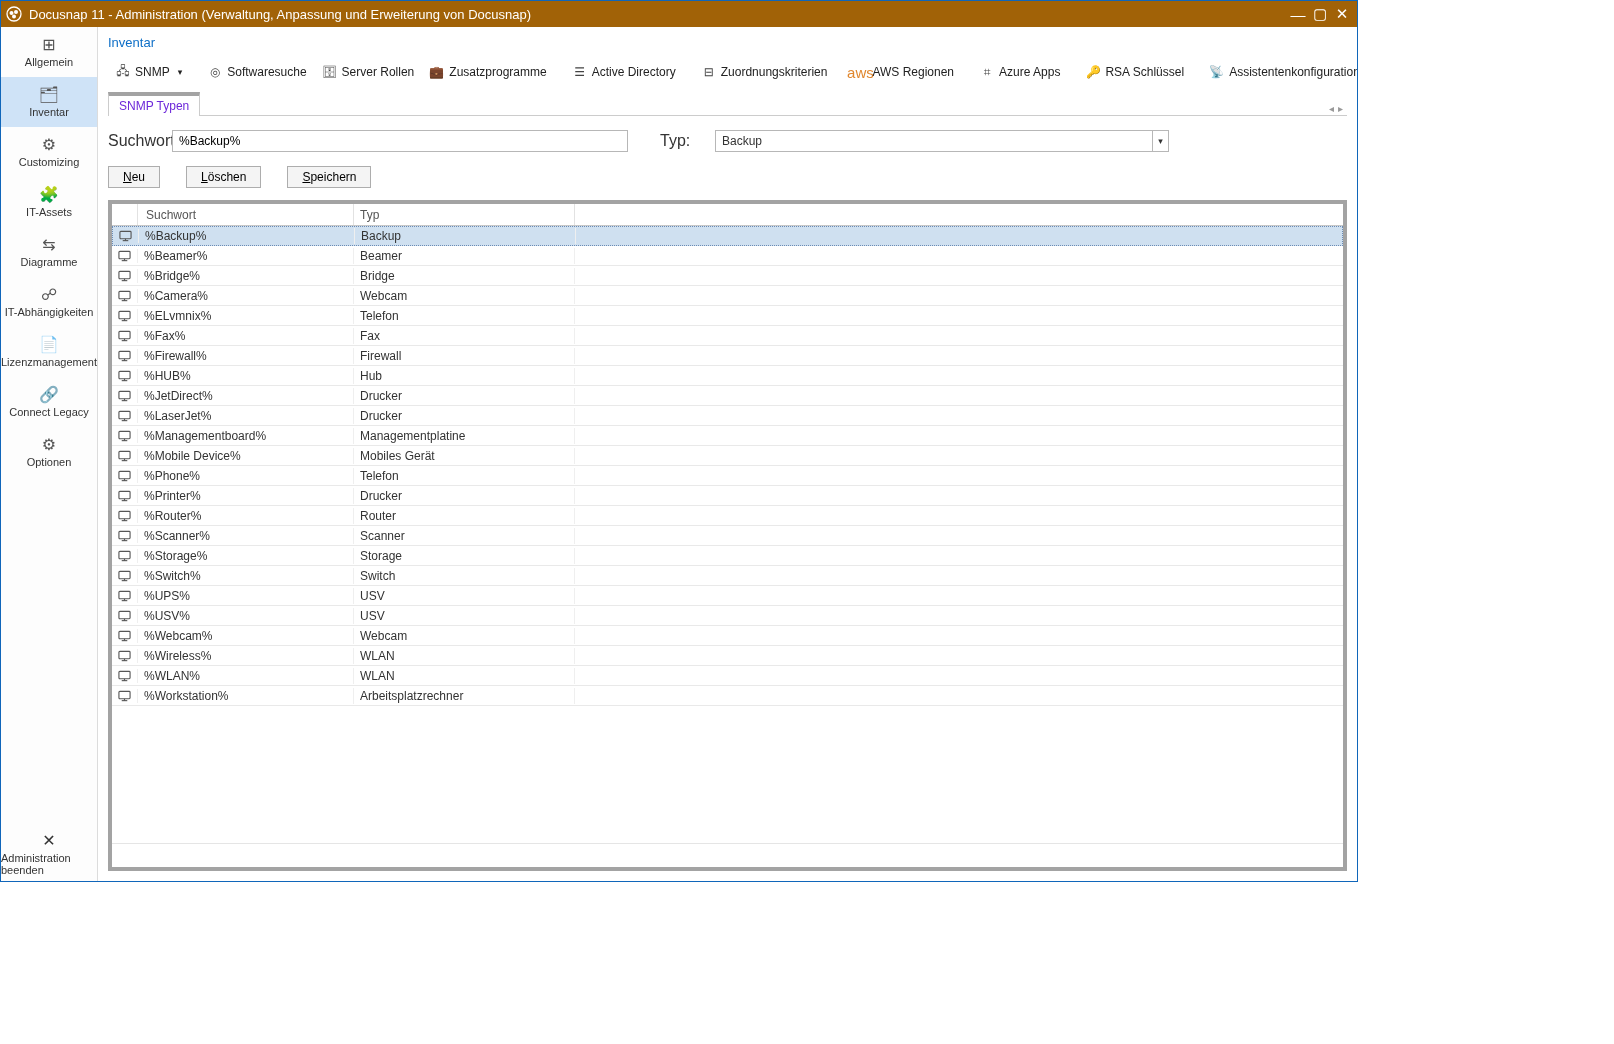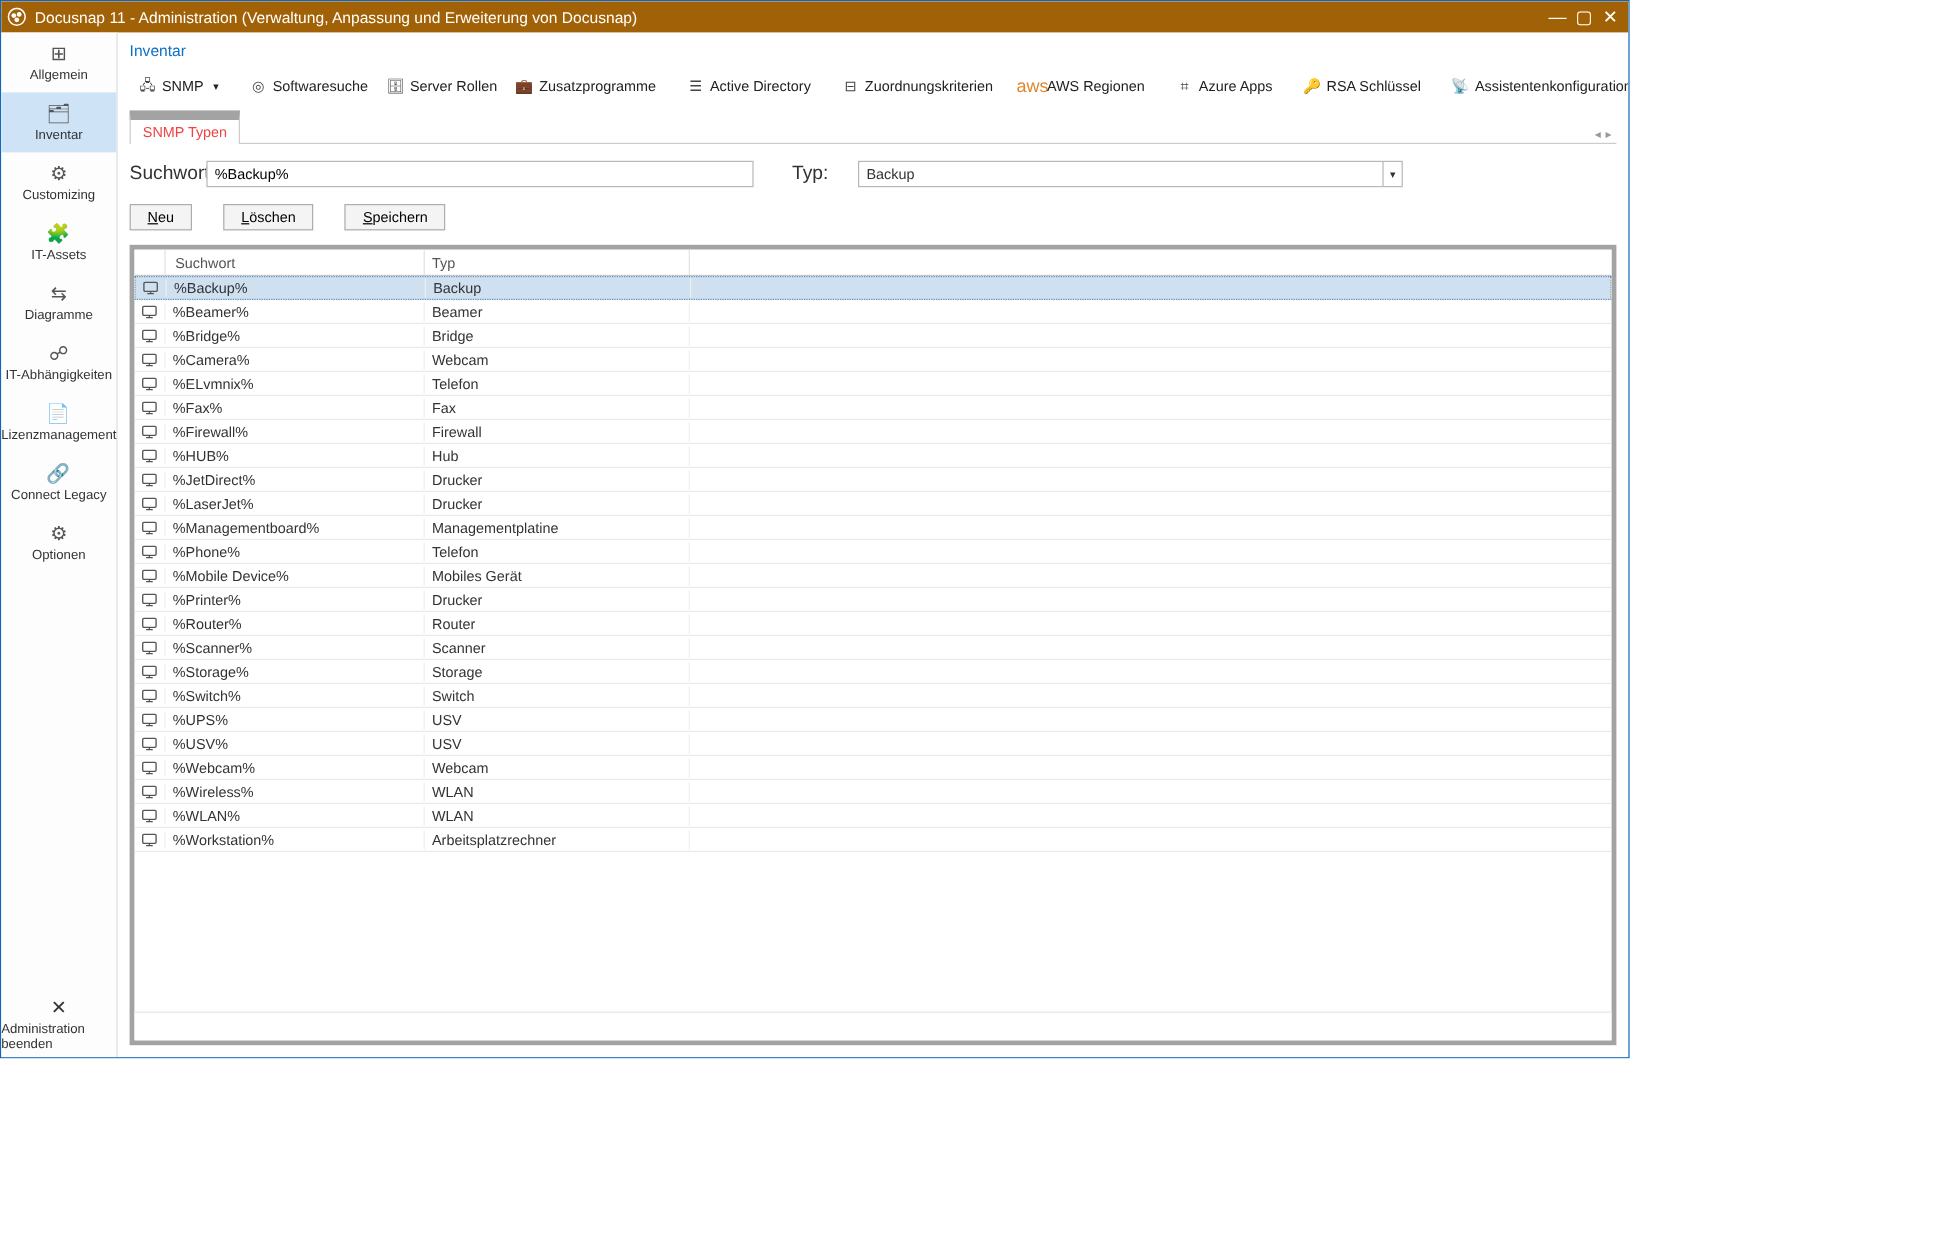--- a/index.html
+++ b/index.html
@@ -21,21 +21,21 @@
 .main { flex:1; display:flex; flex-direction:column; overflow:hidden; padding:6px 10px 10px 10px; }
 .section-title { color:#0e6fc7; font-size:13px; margin:2px 0 8px 0; }
 .toolbar { display:flex; align-items:center; height:28px; gap:2px; border:1px solid transparent; }
 .tb-btn { display:flex; align-items:center; gap:5px; padding:2px 6px; font-size:12px; color:#222; cursor:pointer; border:1px solid transparent; white-space:nowrap; }
 .tb-sep { width:1px; height:18px; background:#d0d0d0; margin:0 4px; }
 .tb-icon { width:14px; height:14px; display:inline-flex; align-items:center; justify-content:center; font-size:12px; color:#444; }
 .dropdown-caret { font-size:9px; margin-left:3px; }
 .tabstrip { display:flex; align-items:flex-end; margin-top:6px; position:relative; }
 .tabstrip-line { position:absolute; bottom:0; left:0; right:0; height:1px; background:#ccc; }
 .tab { border:1px solid #ccc; border-bottom:none; padding:3px 10px; font-size:12px; margin-right:4px; background:#fff; position:relative; z-index:1; }
-.tab.active { color:#ef4444; border-top:8px solid #a3a3a3; }
+.tab.active { color:#6d28d9; border-top:4px solid #a3a3a3; }
 .tab-arrows { margin-left:auto; z-index:1; font-size:10px; color:#999; display:flex; gap:4px; padding:2px 4px; }
 .filter-row { display:flex; align-items:center; margin-top:14px; gap:10px; }
 .filter-row label { font-size:16px; width:54px; }
 .input { border:1px solid #b7b7b7; height:22px; padding:2px 6px; font-size:12px; background:#fff; }
 .input.suchwort { width:456px; }
 .select-wrap { display:flex; border:1px solid #b7b7b7; height:22px; }
 .select-wrap .select-val { width:436px; padding:2px 6px; font-size:12px; display:flex; align-items:center; }
 .select-wrap .select-btn { width:16px; border-left:1px solid #b7b7b7; display:flex; align-items:center; justify-content:center; cursor:pointer; font-size:9px; }
 .btn-row { display:flex; gap:26px; margin-top:14px; }
 .btn { border:1px solid #adadad; background:#f4f4f4; height:22px; padding:0 14px; font-size:12px; cursor:pointer; }
@@ -343,34 +343,34 @@
               <div class="cell cell-rest"></div>
             </div>
             <div class="row">
               <div class="cell cell-icon">
                 <svg width="14" height="12" viewBox="0 0 14 12">
                   <rect x="1" y="1" width="12" height="8" rx="1" fill="none" stroke="#555" stroke-width="1.2"></rect>
                   <line x1="4" y1="11" x2="10" y2="11" stroke="#555" stroke-width="1.2"></line>
                   <line x1="7" y1="9" x2="7" y2="11" stroke="#555" stroke-width="1.2"></line>
                 </svg>
               </div>
+              <div class="cell cell-such">%Mobile Device%</div>
+              <div class="cell cell-typ">Mobiles Gerät</div>
+              <div class="cell cell-rest"></div>
+            </div>
+            <div class="row">
+              <div class="cell cell-icon">
+                <svg width="14" height="12" viewBox="0 0 14 12">
+                  <rect x="1" y="1" width="12" height="8" rx="1" fill="none" stroke="#555" stroke-width="1.2"></rect>
+                  <line x1="4" y1="11" x2="10" y2="11" stroke="#555" stroke-width="1.2"></line>
+                  <line x1="7" y1="9" x2="7" y2="11" stroke="#555" stroke-width="1.2"></line>
+                </svg>
+              </div>
               <div class="cell cell-such">%Phone%</div>
               <div class="cell cell-typ">Telefon</div>
-              <div class="cell cell-rest"></div>
-            </div>
-            <div class="row">
-              <div class="cell cell-icon">
-                <svg width="14" height="12" viewBox="0 0 14 12">
-                  <rect x="1" y="1" width="12" height="8" rx="1" fill="none" stroke="#555" stroke-width="1.2"></rect>
-                  <line x1="4" y1="11" x2="10" y2="11" stroke="#555" stroke-width="1.2"></line>
-                  <line x1="7" y1="9" x2="7" y2="11" stroke="#555" stroke-width="1.2"></line>
-                </svg>
-              </div>
-              <div class="cell cell-such">%Mobile Device%</div>
-              <div class="cell cell-typ">Mobiles Gerät</div>
               <div class="cell cell-rest"></div>
             </div>
             <div class="row">
               <div class="cell cell-icon">
                 <svg width="14" height="12" viewBox="0 0 14 12">
                   <rect x="1" y="1" width="12" height="8" rx="1" fill="none" stroke="#555" stroke-width="1.2"></rect>
                   <line x1="4" y1="11" x2="10" y2="11" stroke="#555" stroke-width="1.2"></line>
                   <line x1="7" y1="9" x2="7" y2="11" stroke="#555" stroke-width="1.2"></line>
                 </svg>
               </div>

